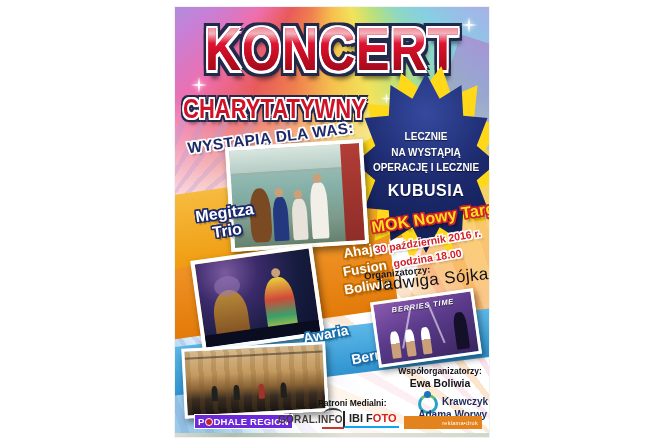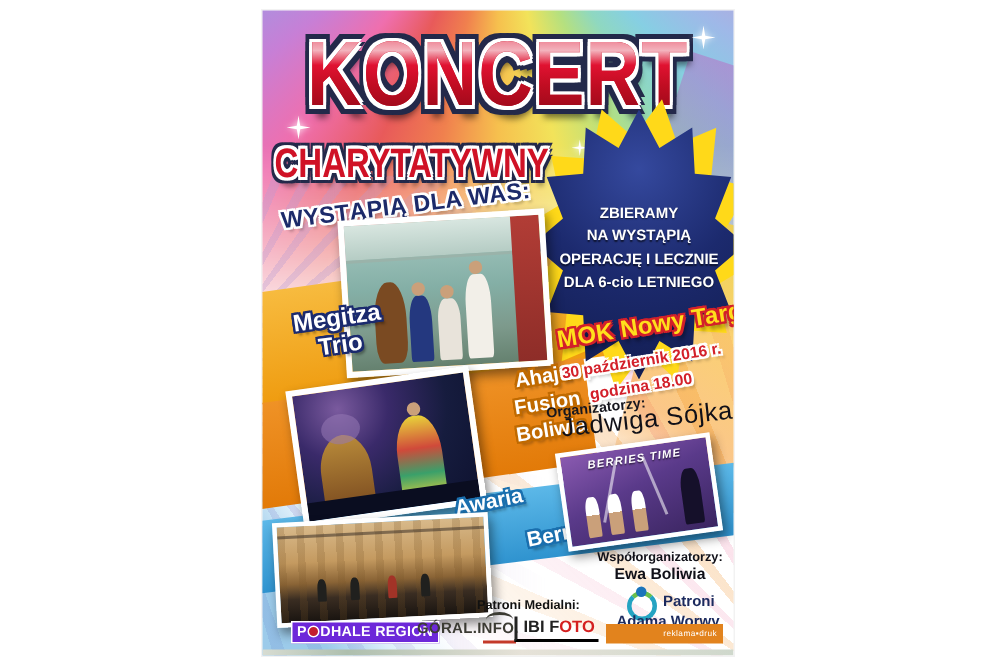--- a/index.html
+++ b/index.html
@@ -197,36 +197,36 @@
   .coorg-label{position:absolute;left:222px;top:359px;width:86px;text-align:center;
     font-size:8.5px;font-weight:bold;color:#101018;}
   .coorg-name{position:absolute;left:222px;top:370px;width:86px;text-align:center;
     font-size:10.5px;font-weight:bold;color:#101018;}
   
   .fund-logo{position:absolute;left:243px;top:384px;width:20px;height:20px;}
   .fund-ring{position:absolute;left:0;top:3px;width:14px;height:14px;border:3px solid #25a3c2;
     border-radius:50%;border-top-color:#6abf4b;}
   .fund-head{position:absolute;left:6px;top:0;width:7px;height:7px;border-radius:50%;background:#1b75bb;}
   .fund-line1{position:absolute;left:267px;top:389px;font-size:10px;font-weight:bold;color:#1b2a5e;}
-  .fund-line2{position:absolute;left:236px;top:402px;width:76px;text-align:left;
+  .fund-line2{position:absolute;left:236px;top:402px;width:76px;text-align:right;
     font-size:10px;font-weight:bold;color:#1b2a5e;}
   
   .patrons-label{position:absolute;left:143px;top:391px;font-size:8.5px;font-weight:bold;color:#111;text-align:center;}
   .logo-podhale{position:absolute;left:19px;top:407px;background:#6d28d9;color:#fff;
     font-size:9.5px;font-weight:bold;padding:2px 4px;letter-spacing:.2px;white-space:nowrap;
     box-shadow:0 0 0 1px #fff inset;}
   .pod-circle{display:inline-block;width:8px;height:8px;border:1.5px solid #fff;border-radius:50%;
     box-sizing:border-box;margin:0 .5px;vertical-align:-1px;background:#c41e2f;}
   .logo-goral{position:absolute;left:103px;top:407px;font-size:10px;font-weight:bold;color:#3b3b33;
     letter-spacing:.2px;white-space:nowrap;}
   .goral-arc{position:absolute;right:4px;top:-6px;width:18px;height:8px;
     border-top:2px solid #3b3b33;border-radius:50% 50% 0 0;}
   .goral-sub{position:absolute;right:2px;bottom:-4px;width:22px;height:2.5px;background:#c43a2a;}
   .logo-ibifoto{position:absolute;left:168px;top:404px;font-size:11px;font-weight:bold;color:#222;
-    border-left:2px solid #222;border-bottom:2px solid #000000;padding:1px 3px 2px 4px;white-space:nowrap;}
+    border-left:2px solid #222;border-bottom:2px solid #0ea5e9;padding:1px 3px 2px 4px;white-space:nowrap;}
   .ibi-o{color:#d42020;}
   .ad-box{position:absolute;left:229px;top:409px;width:78px;height:13px;background:#e2831d;
     display:flex;align-items:center;justify-content:flex-end;padding-right:4px;box-sizing:border-box;}
   .ad-box span{font-size:5.5px;color:#fff;letter-spacing:.3px;}
 </style>
 </head>
 <body>
 
 <div class="canvas">
   <div class="poster">
@@ -249,24 +249,24 @@
     <div class="charytatywny">CHARYTATYWNY</div>
 
     <span class="sparkle" style="left:16px;top:70px;"></span>
     <span class="sparkle" style="left:286px;top:10px;"></span>
     <span class="sparkle" style="left:206px;top:86px;width:11px;height:11px;"></span>
 
     <div class="starburst">
       <div class="star-shape star-yellow"></div>
       <div class="star-shape star-navy"></div>
       <div class="star-text">
-        <span class="star-line">ZBIERAMY</span>
+        <span class="star-line">LECZNIE</span>
         <span class="star-line">NA WYSTĄPIĄ</span>
         <span class="star-line">OPERACJĘ I LECZNIE</span>
-        <span class="star-line">DLA 6-cio LETNIEGO</span>
+        <span class="star-line big">KUBUSIA</span>
       </div>
     </div>
 
     <div class="lineup-heading o-white">WYSTĄPIĄ DLA WAS:</div>
 
     <div class="photo ph-megitza">
       <div class="meg-vantop"></div>
       <div class="meg-red"></div>
       <div class="fig meg-bass"></div>
       <div class="fig meg-f1"></div>
@@ -318,21 +318,21 @@
       <div class="ber-singer"></div>
     </div>
 
     <div class="coorg-label">Współorganizatorzy:</div>
     <div class="coorg-name">Ewa Boliwia</div>
 
     <div class="fund-logo">
       <div class="fund-ring"></div>
       <div class="fund-head"></div>
     </div>
-    <div class="fund-line1">Patroni</div>
+    <div class="fund-line1">Krawczyk</div>
     <div class="fund-line2">Adama Worwy</div>
 
     <div class="patrons-label">Patroni Medialni:</div>
 
     <div class="logo-podhale">
       <span>P</span><span class="pod-circle"></span><span>DHALE REGION</span>
     </div>
 
     <div class="logo-goral">
       <span class="goral-arc"></span>

